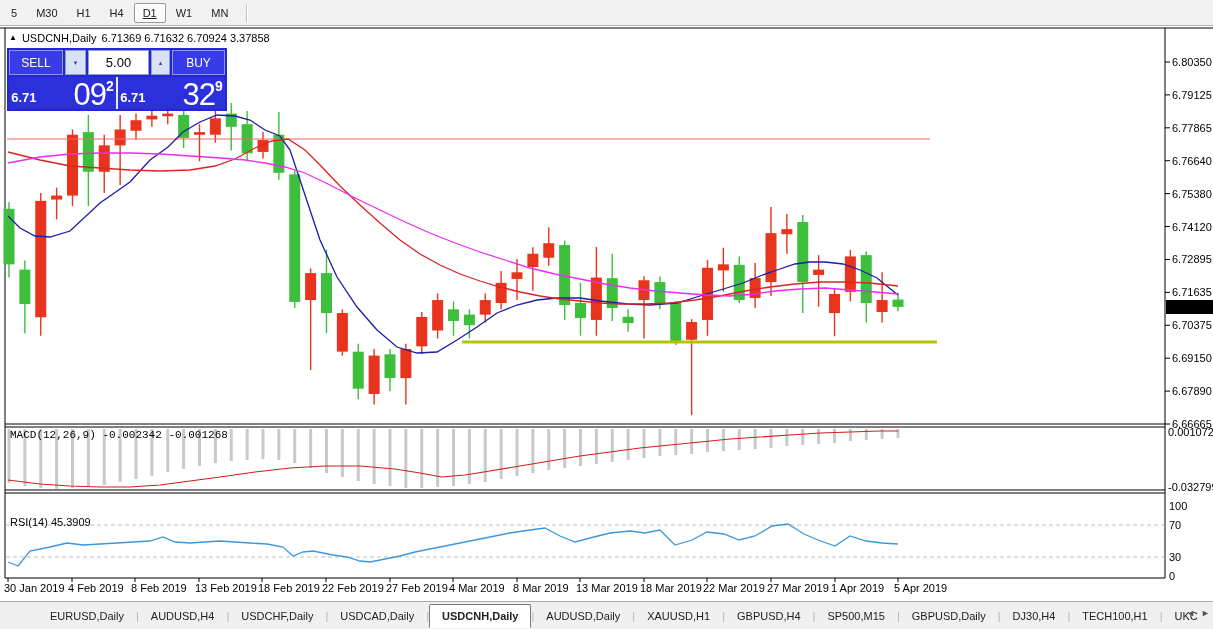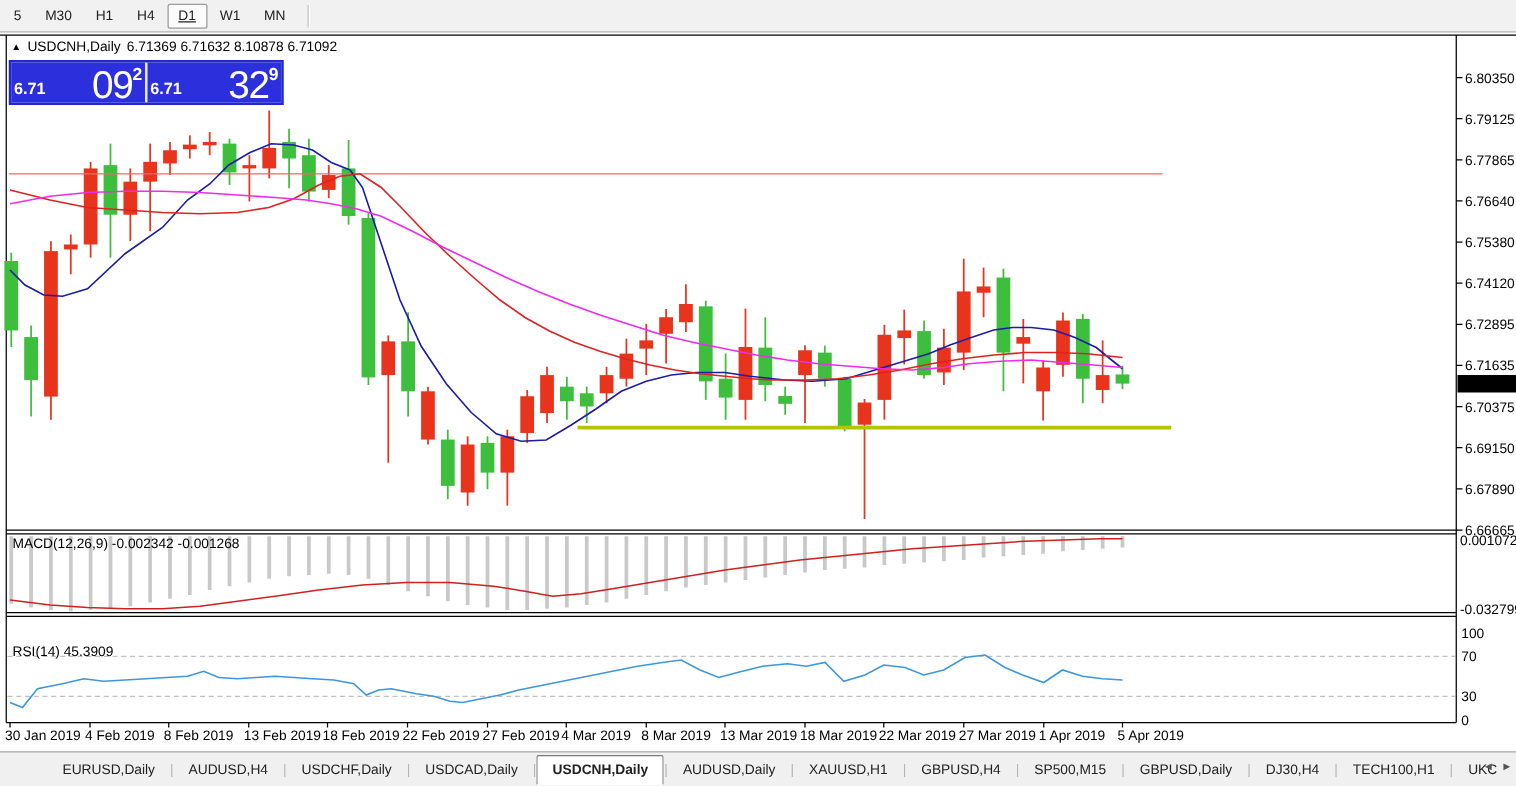--- a/index.html
+++ b/index.html
@@ -26,21 +26,21 @@
   .tp-vol{background:#fff;border:1px solid #8fa0c4;font-size:13px;color:#000;text-align:center;width:100%;
           box-sizing:border-box;font-family:inherit;padding:0;}
   .tp-row2{display:grid;grid-template-columns:1fr 1fr;gap:2px;height:32px;background:#e8e8ff;}
   .tp-price{background:#2b30dc;color:#fff;display:flex;align-items:flex-end;justify-content:center;
             padding-bottom:1px;cursor:pointer;}
   .tp-small{font-size:13px;font-weight:bold;margin-bottom:3px;margin-right:1px;}
   .tp-big{font-size:31px;line-height:26px;letter-spacing:-1px;margin-left:36px;}
   .tp-sup{font-size:14px;font-weight:bold;align-self:flex-start;margin-top:1px;}
   
   .ind-label{position:absolute;font-size:11px;color:#000;z-index:5;}
-  #macd-label{left:10px;top:429px;}
+  #macd-label{left:10px;top:429px;font-family:Liberation Mono, monospace;}
   #rsi-label{left:10px;top:496px;margin-top:20px;}
   
   .tabbar{position:absolute;left:0;top:601px;width:1213px;height:28px;background:#f0f0f0;
           border-top:1px solid #ababab;display:flex;align-items:center;padding-left:38px;box-sizing:border-box;}
   .tab{font-size:11px;color:#222;padding:5px 12px;cursor:pointer;white-space:nowrap;text-align:center;}
   .tab.active{background:#fff;border:1px solid #7a7a7a;border-bottom:1px solid #fff;font-weight:bold;
               border-radius:2px 2px 0 0;}
   .tab-div{color:#b5b5b5;font-size:11px;}
   .tab-arrows{position:absolute;right:3px;top:6px;display:flex;gap:6px;align-items:center;}
   .tab-arrow{font-size:9px;color:#555;cursor:pointer;}
@@ -312,24 +312,35 @@
       <text x="767" y="592">27 Mar 2019</text>
       <line x1="835" y1="578" x2="835" y2="582" stroke="#000"></line>
       <text x="831" y="592">1 Apr 2019</text>
       <line x1="898" y1="578" x2="898" y2="582" stroke="#000"></line>
       <text x="894" y="592">5 Apr 2019</text>
     </svg>
 
   <div class="chart-title">
     <span class="tri">▲</span>
     <span>USDCNH,Daily</span>
-    <span>6.71369 6.71632 8.10878 6.71092</span>
+    <span>6.71369 6.71632 6.70924 3.37858</span>
   </div>
 
   <div class="trade-panel">
+    <div class="tp-row1">
+      <button class="tp-btn">SELL</button>
+      <button class="tp-spin">
+        <span>▼</span>
+      </button>
+      <input class="tp-vol" value="5.00" style="">
+      <button class="tp-spin">
+        <span>▲</span>
+      </button>
+      <button class="tp-btn">BUY</button>
+    </div>
     <div class="tp-row2">
       <div class="tp-price">
         <span class="tp-small">6.71</span>
         <span class="tp-big">09</span>
         <span class="tp-sup">2</span>
       </div>
       <div class="tp-price">
         <span class="tp-small">6.71</span>
         <span class="tp-big">32</span>
         <span class="tp-sup">9</span>

